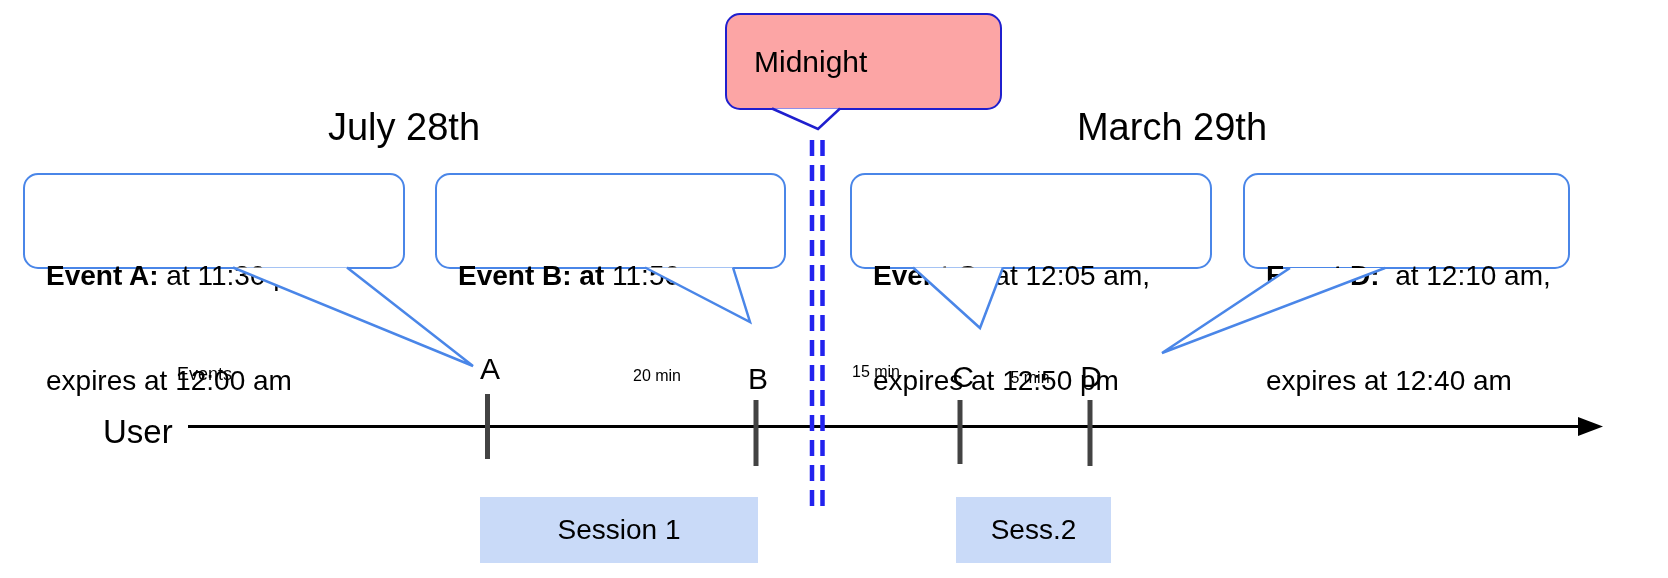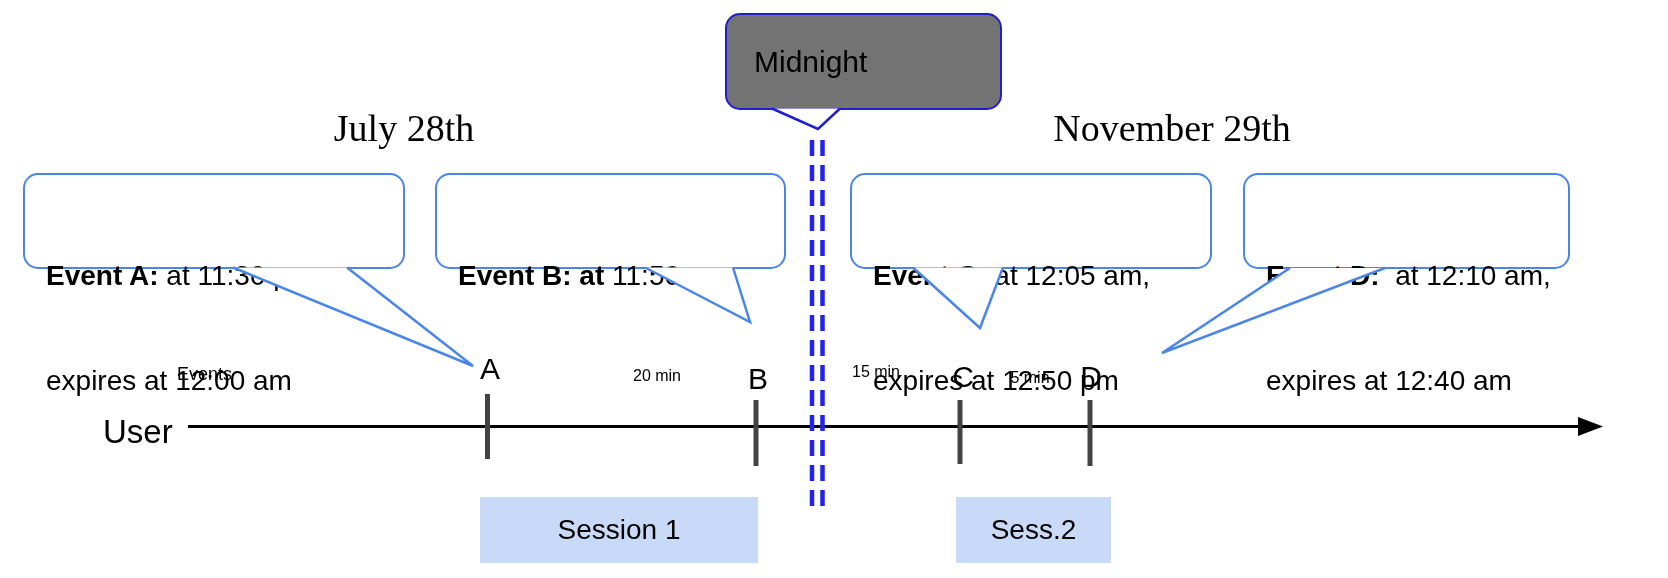--- a/index.html
+++ b/index.html
@@ -4,32 +4,32 @@
 <style>
   html,body { margin:0; padding:0; background:#ffffff; }
   .canvas {
     position:relative; width:1668px; height:578px; background:#ffffff;
     font-family:"Liberation Sans","DejaVu Sans",sans-serif; color:#000;
     overflow:hidden;
   }
   .abs { position:absolute; }
 
   
-  .date-title { font-size:38px; transform:translateX(-50%); white-space:nowrap;font-family:Liberation Serif, serif; }
+  .date-title { font-size:38px; transform:translateX(-50%); white-space:nowrap; }
 
   
   .bubble {
     position:absolute; box-sizing:border-box; background:#fff;
     border:2.5px solid var(--bubble-border); border-radius:15px;
     padding:13px 21px; font-size:28px; line-height:35px; white-space:pre;
   }
   .bubble b { font-weight:bold; }
 
   .midnight-bubble {
-    position:absolute; box-sizing:border-box; background:#737373;
+    position:absolute; box-sizing:border-box; background:#fca5a5;
     border:2.5px solid var(--midnight-border); border-radius:15px;
     left:725px; top:13px; width:277px; height:97px;
     font-size:30px; padding-left:27px; display:flex; align-items:center;
   }
 
   
   .events-label { left:177px; top:364px; font-size:18px; }
   .user-label   { left:103px; top:413px; font-size:33px; }
   .tick-label   { font-size:30px; transform:translateX(-50%); }
   .interval-label { font-size:16px; transform:translateX(-50%); color:#000; }
@@ -49,21 +49,21 @@
   .dash          { stroke:var(--dashed-line); stroke-width:4.5; }
   .tail          { fill:#ffffff; stroke:var(--bubble-border); stroke-width:2.5; }
   .tail-midnight { fill:#ffffff; stroke:var(--midnight-border); stroke-width:2.5; }
 </style>
 </head>
 <body>
 
 <div class="canvas">
 
   <div class="abs date-title" style="left:404px; top:106px;">July 28th</div>
-  <div class="abs date-title" style="left:1172px; top:106px;">November 29th</div>
+  <div class="abs date-title" style="left:1172px; top:106px;">March 29th</div>
 
   <div class="midnight-bubble">
     <span>Midnight</span>
   </div>
 
   <div class="bubble" style="left:23px; top:173px; width:382px; height:96px;">
     <div><b>Event A:</b><span> at 11:30 pm,</span></div>
     <div>expires at 12:00 am</div>
   </div>
 

